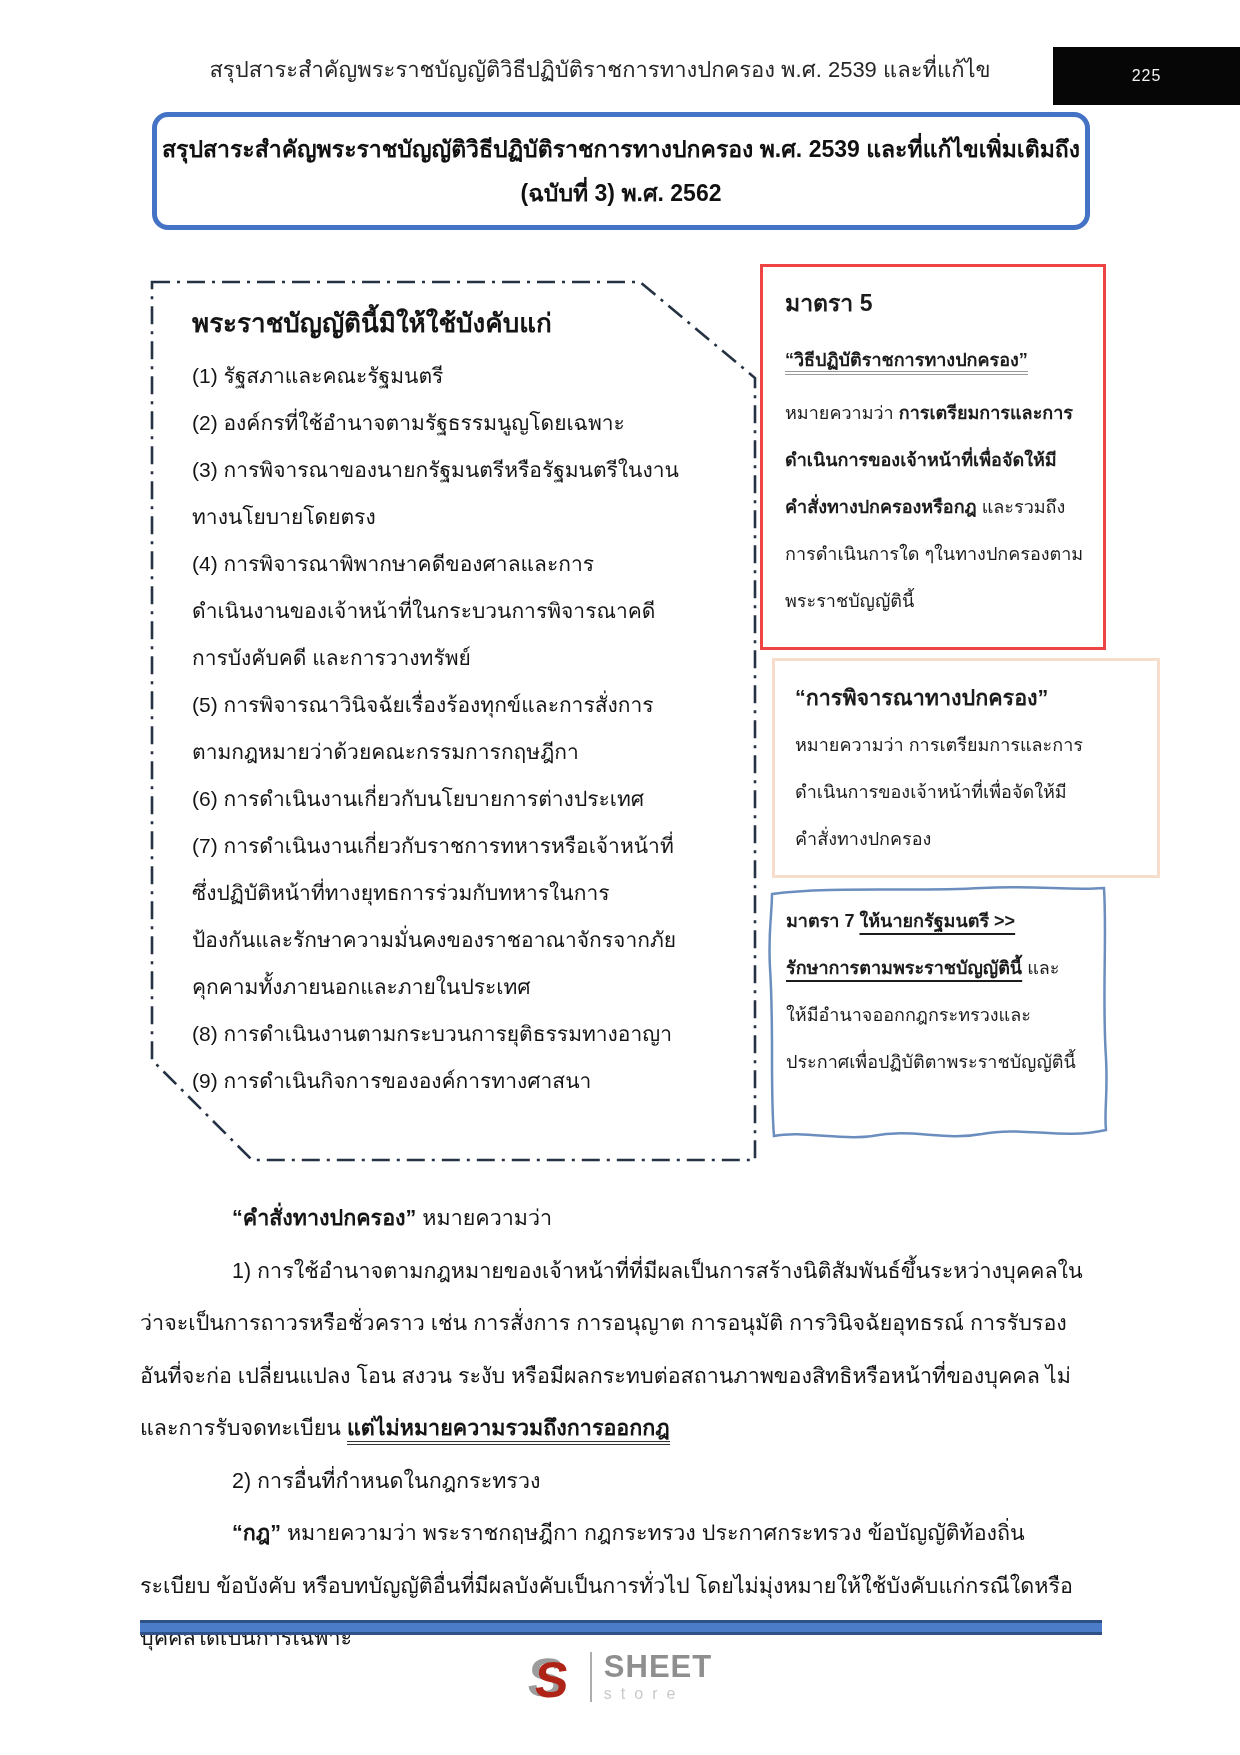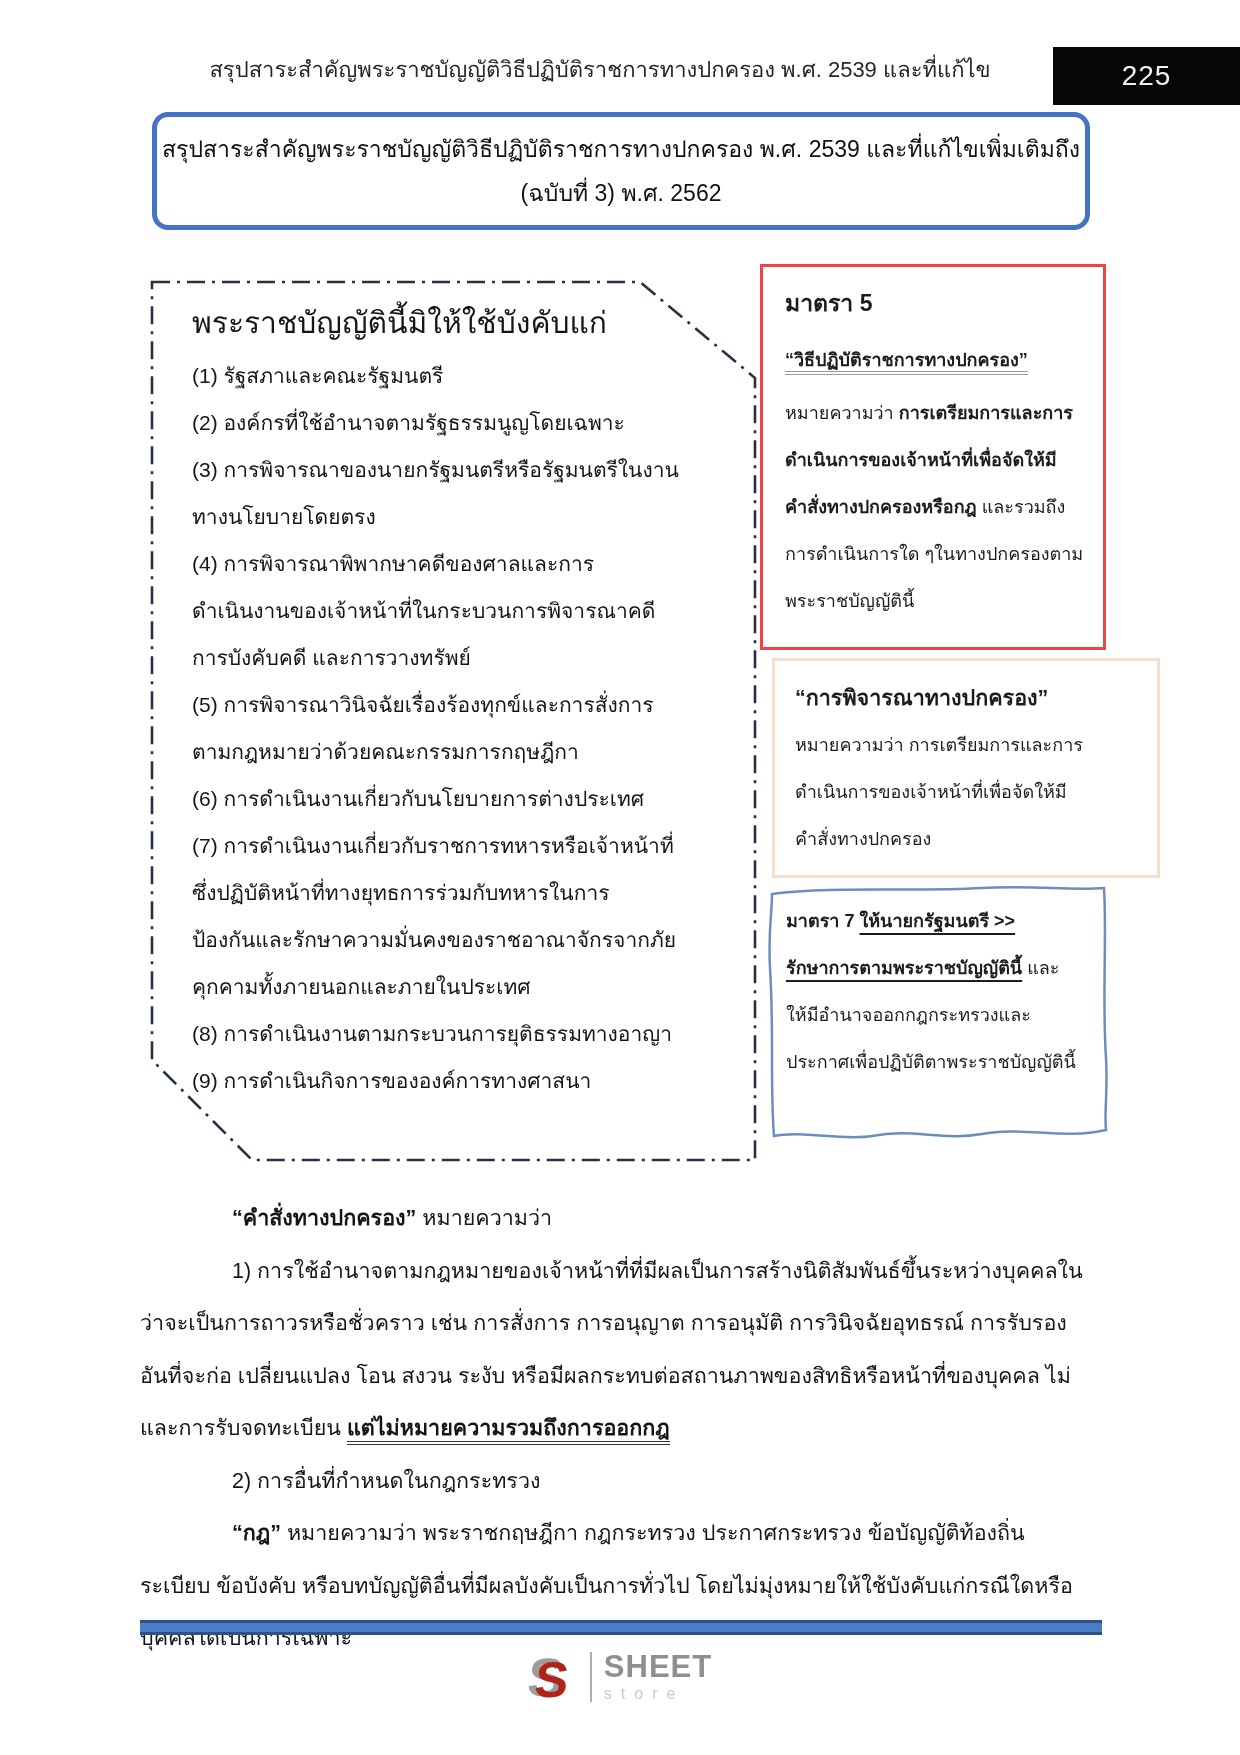--- a/index.html
+++ b/index.html
@@ -12,37 +12,37 @@
 
   
   .running-title{
     left:150px;top:52px;width:900px;text-align:center;
     font-size:22px;color:#262626;white-space:nowrap;overflow:hidden;
   }
   .page-number-box{
     left:1053px;top:47px;width:187px;height:58px;background:#060606;
     display:flex;align-items:center;justify-content:center;z-index:5;
   }
-  .page-number{color:#f2f2f2;font-size:28px;letter-spacing:1px;}
+  .page-number{color:#f2f2f2;font-size:16px;letter-spacing:1px;}
 
   
   .title-box{
     left:152px;top:112px;width:938px;height:118px;
     border:5px solid #4472C4;border-radius:16px;box-sizing:border-box;
     display:flex;flex-direction:column;align-items:center;justify-content:center;
     box-shadow:inset 0 0 0 2px #ffffff;
   }
-  .title-line{font-weight:normal;font-size:23px;line-height:44px;color:#111;text-align:right;}
+  .title-line{font-weight:bold;font-size:23px;line-height:44px;color:#111;text-align:right;}
 
   
   .exclusions-svg{left:140px;top:270px;width:630px;height:900px;}
   .exclusions-content{
     left:192px;top:298px;width:505px;font-size:21px;line-height:47px;color:#151515;
   }
-  .exclusions-heading{font-weight:normal;font-size:30px;line-height:50px;margin-bottom:4px;}
+  .exclusions-heading{font-weight:bold;font-size:26px;line-height:50px;margin-bottom:4px;}
   .x-line{white-space:nowrap;}
 
   
   .section5-box{
     left:760px;top:264px;width:346px;height:386px;box-sizing:border-box;
     border:3px solid #ef4444;background:#ffffff;padding:16px 22px;
   }
   .section5-heading{font-weight:bold;font-size:23px;line-height:40px;margin-bottom:14px;}
   .box-line{font-size:18px;line-height:47px;white-space:nowrap;}
   .term-line{margin-bottom:6px;}

